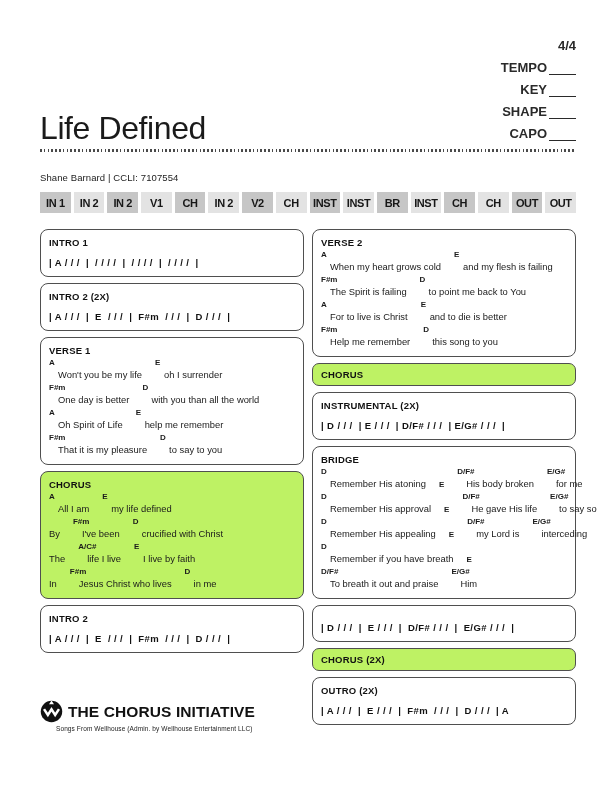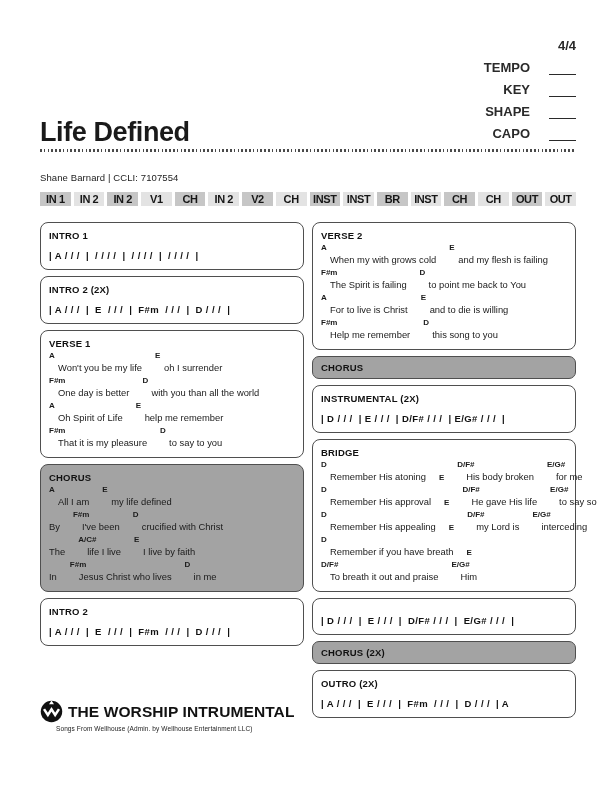--- a/index.html
+++ b/index.html
@@ -2,42 +2,42 @@
 <html><head>
 <meta charset="utf-8">
 <style>
   html,body{margin:0;padding:0;background:#ffffff;}
   .page{position:relative;width:612px;height:792px;background:#fff;overflow:hidden;
         font-family:"Liberation Sans",sans-serif;color:#1a1a1a;}
   .content{position:absolute;left:40px;top:38px;width:536px;}
 
   
   .header{display:flex;justify-content:space-between;align-items:flex-end;}
-  .title{font-size:27px;font-weight:700;letter-spacing:-0.4px;line-height:1.05;}
+  .title{font-size:32px;font-weight:400;letter-spacing:-0.4px;line-height:1.05;}
   .meta{display:flex;align-items:flex-end;gap:7px;font-size:13px;font-weight:700;
         color:#2a2a2a;padding-bottom:5px;white-space:nowrap;flex-direction:column;}
   .meta .timesig{font-weight:700;}
-  .meta-field{display:flex;align-items:flex-end;gap:19px;}
+  .meta-field{display:flex;align-items:flex-end;gap:2px;}
   .blank{display:inline-block;width:27px;height:7px;border-bottom:1px solid #2a2a2a;}
   .dotted-rule{margin-top:3px;height:3px;
         background-image:repeating-linear-gradient(90deg,#4a4a4a 0 1.7px,transparent 1.7px 3.8px);}
   .artist{font-size:9.5px;color:#222;margin-top:20px;letter-spacing:0.1px;}
 
   
   .chips{display:flex;gap:3px;margin-top:9px;}
-  .chip{flex:1;height:14px;display:flex;align-items:center;justify-content:center;
+  .chip{flex:1;height:21px;display:flex;align-items:center;justify-content:center;
         font-weight:700;font-size:11px;letter-spacing:-0.4px;color:#171717;white-space:nowrap;}
   .chip:nth-child(odd){background:#c6c6c6;}
   .chip:nth-child(even){background:#e3e3e3;}
 
   
   .cols{display:flex;gap:8px;margin-top:16px;align-items:flex-start;}
   .col{flex:1;display:flex;flex-direction:column;gap:6px;min-width:0;}
   .section{border:1px solid #4f4f4f;border-radius:8px;background:#fff;padding:7px 8px 8px 8px;}
-  .section.highlight{background:#a3a3a3;}
+  .section.highlight{background:#bef264;}
   .section.label-only{padding:5px 8px;border-radius:7px;}
   .sec-title{font-weight:700;font-size:9.5px;letter-spacing:0.2px;color:#111;}
   .chart-line{margin-top:9px;font-size:9.5px;font-weight:600;letter-spacing:0.4px;white-space:pre;color:#111;}
   .lyric-line{display:flex;gap:13px;margin-top:2px;align-items:flex-end;min-height:23px;}
   .part{display:flex;flex-direction:column;justify-content:flex-end;}
   .chord{font-size:8px;font-weight:700;height:10px;line-height:10px;white-space:pre;}
   .ltext{font-size:9.4px;line-height:13px;white-space:pre;}
   .ltext.ind{padding-left:9px;}
 
   
@@ -209,21 +209,21 @@
             <div class="sec-title">INTRO 2</div>
             <div class="chart-line">| A / / /  |  E  / / /  |  F#m  / / /  |  D / / /  |</div>
           </div>
         </div>
       <div class="col">
           <div class="section">
             <div class="sec-title">VERSE 2</div>
             <div class="lyric-line">
               <div class="part">
                 <div class="chord">A</div>
-                <div class="ltext ind">When my with grows cold</div>
+                <div class="ltext ind">When my heart grows cold</div>
               </div>
               <div class="part">
                 <div class="chord">E</div>
                 <div class="ltext ind">and my flesh is failing</div>
               </div>
             </div>
             <div class="lyric-line">
               <div class="part">
                 <div class="chord">F#m</div>
                 <div class="ltext ind">The Spirit is failing</div>
@@ -233,21 +233,21 @@
                 <div class="ltext ind">to point me back to You</div>
               </div>
             </div>
             <div class="lyric-line">
               <div class="part">
                 <div class="chord">A</div>
                 <div class="ltext ind">For to live is Christ</div>
               </div>
               <div class="part">
                 <div class="chord">E</div>
-                <div class="ltext ind">and to die is willing</div>
+                <div class="ltext ind">and to die is better</div>
               </div>
             </div>
             <div class="lyric-line">
               <div class="part">
                 <div class="chord">F#m</div>
                 <div class="ltext ind">Help me remember</div>
               </div>
               <div class="part">
                 <div class="chord">D</div>
                 <div class="ltext ind">this song to you</div>
@@ -354,17 +354,17 @@
 
   <div class="footer">
     <div class="brand-row">
       <span style="display:inline-flex;">
         <svg width="23" height="23" viewBox="0 0 24 24">
           <circle cx="12" cy="12" r="11.2" fill="#111"></circle>
           <path d="M12 0.6 L14.6 4.4 L9.4 4.4 Z" fill="#fff"></path>
           <path d="M4.2 9.5 L8.2 15.6 L12 9.8 L15.8 15.6 L19.8 9.5" stroke="#fff" stroke-width="2.6" fill="none" stroke-linecap="butt" stroke-linejoin="miter"></path>
         </svg>
       </span>
-      <span class="brand-text">THE WORSHIP INTRUMENTAL</span>
+      <span class="brand-text">THE CHORUS INITIATIVE</span>
     </div>
     <div class="credit">Songs From Wellhouse (Admin. by Wellhouse Entertainment LLC)</div>
   </div>
 </div>
 
 </body></html>

